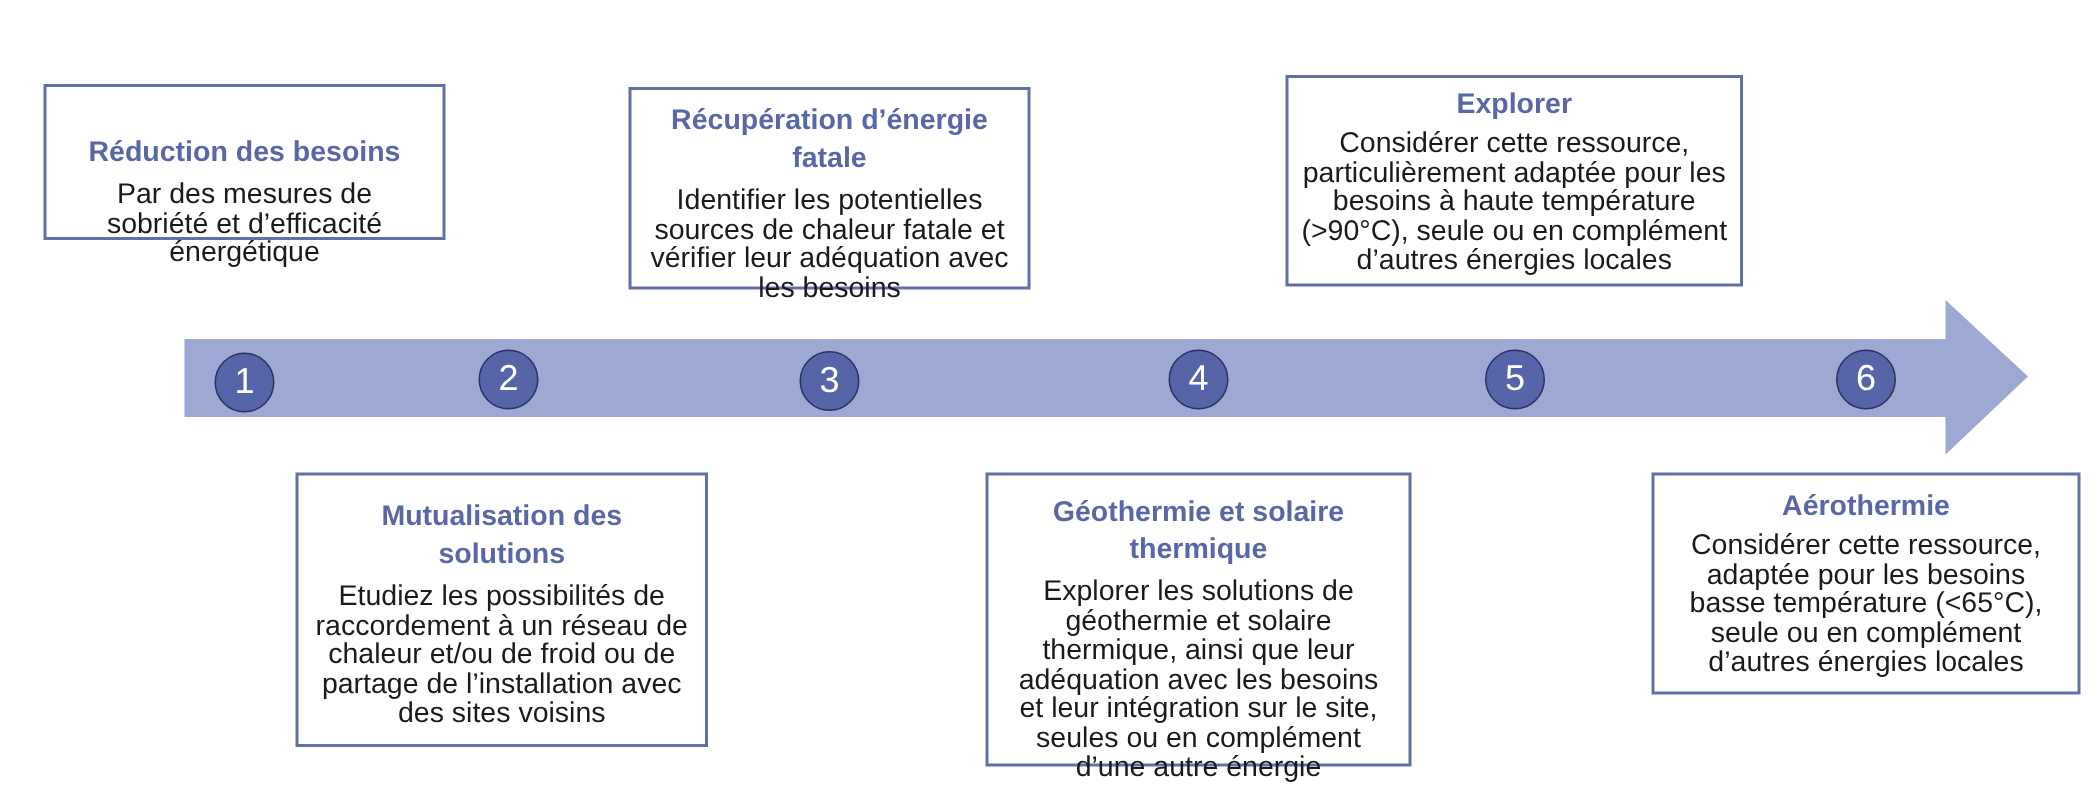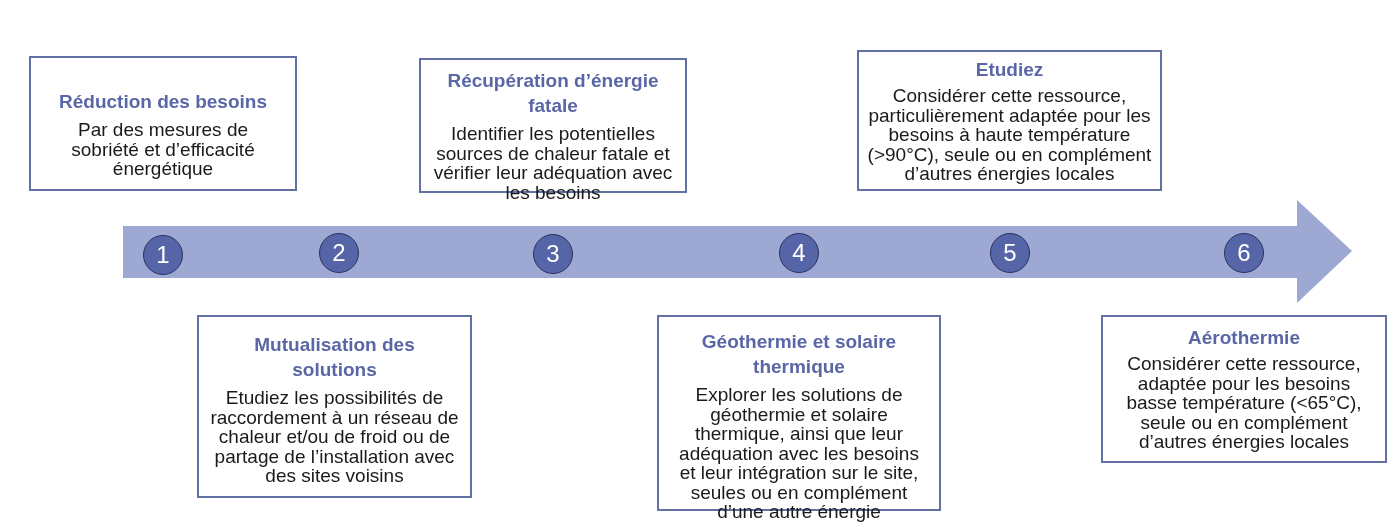--- a/index.html
+++ b/index.html
@@ -29,32 +29,32 @@
 <div class="step" style="left:779px;top:233px;">
     <span>4</span>
   </div>
 <div class="step" style="left:990px;top:233px;">
     <span>5</span>
   </div>
 <div class="step" style="left:1224px;top:233px;">
     <span>6</span>
   </div>
 
-<div class="box" style="left:29px;top:56px;width:268px;height:135px;padding-top:31px;">
+<div class="box" style="left:29px;top:56px;width:268px;height:104px;padding-top:31px;">
   <div class="title">Réduction des besoins</div>
   <div class="desc" style="width:215px;">Par des mesures de sobriété et d’efficacité énergétique</div>
 </div>
 
 <div class="box" style="left:419px;top:58px;width:268px;height:135px;padding-top:8px;">
   <div class="title" style="width:240px;">Récupération d’énergie fatale</div>
   <div class="desc" style="width:250px;">Identifier les potentielles sources de chaleur fatale et vérifier leur adéquation avec les besoins</div>
 </div>
 
 <div class="box" style="left:857px;top:50px;width:305px;height:141px;padding-top:5px;">
-  <div class="title">Etudiez</div>
+  <div class="title">Explorer</div>
   <div class="desc" style="width:290px;margin-top:4px;">Considérer cette ressource, particulièrement adaptée pour les besoins à haute température (&gt;90°C), seule ou en complément d’autres énergies locales</div>
 </div>
 
 <div class="box" style="left:197px;top:315px;width:275px;height:183px;padding-top:15px;">
   <div class="title" style="width:200px;">Mutualisation des solutions</div>
   <div class="desc" style="width:265px;">Etudiez les possibilités de raccordement à un réseau de chaleur et/ou de froid ou de partage de l’installation avec des sites voisins</div>
 </div>
 
 <div class="box" style="left:657px;top:315px;width:284px;height:196px;padding-top:12px;">
   <div class="title" style="width:230px;">Géothermie et solaire thermique</div>

